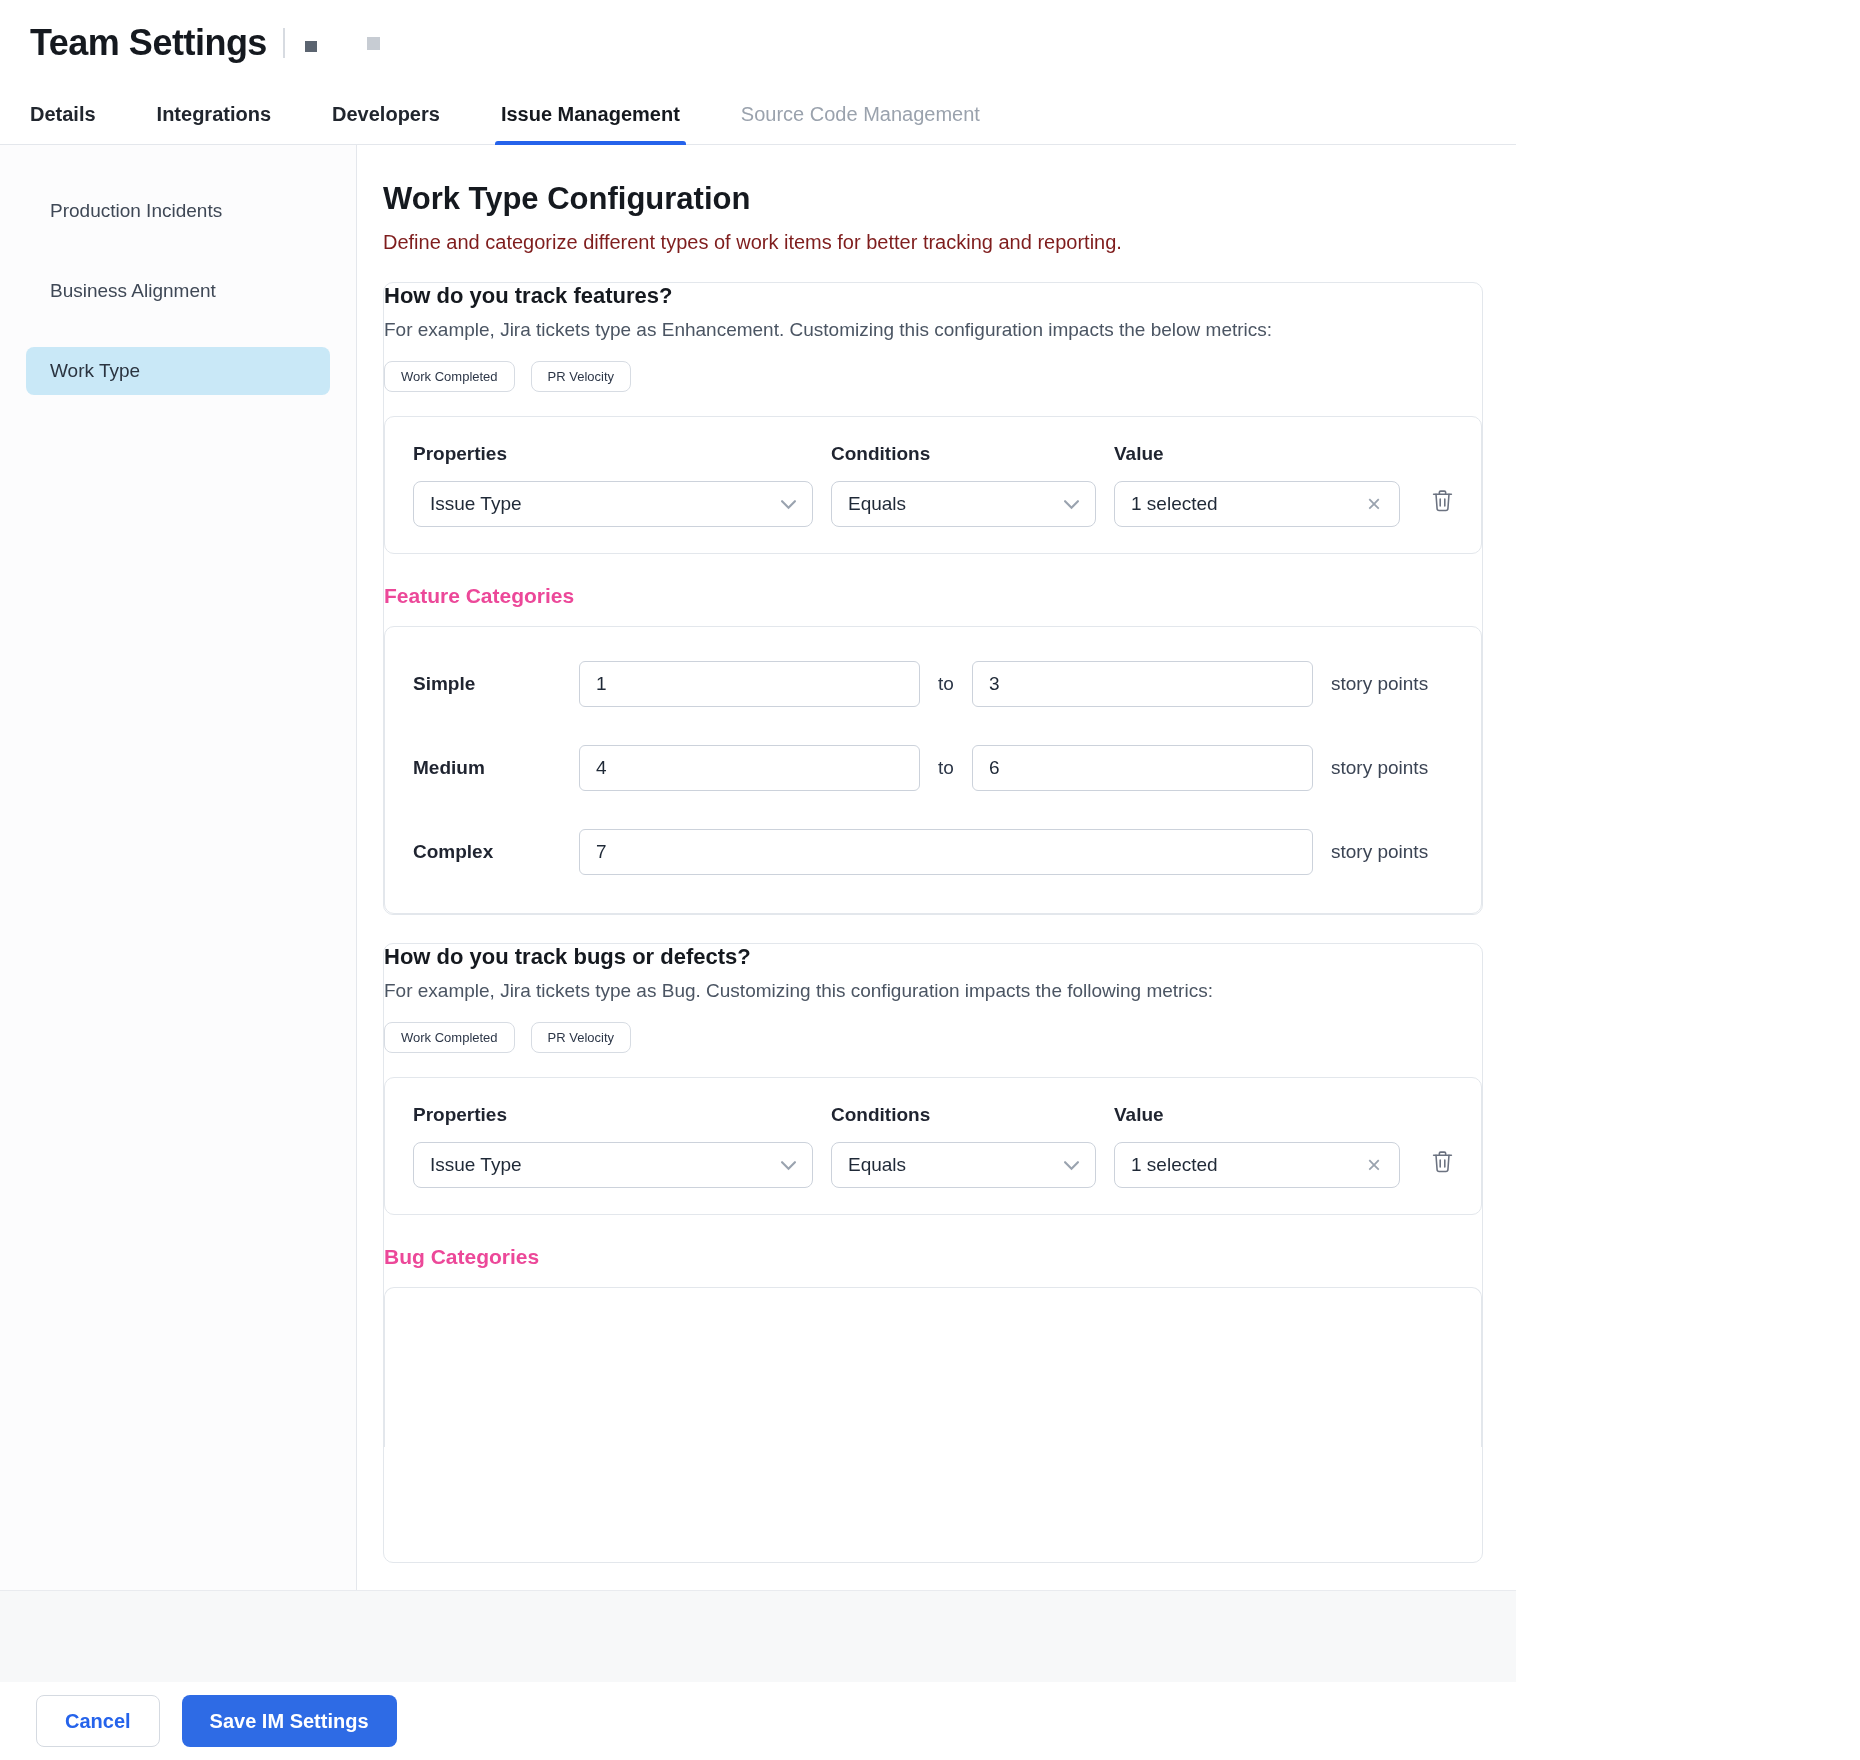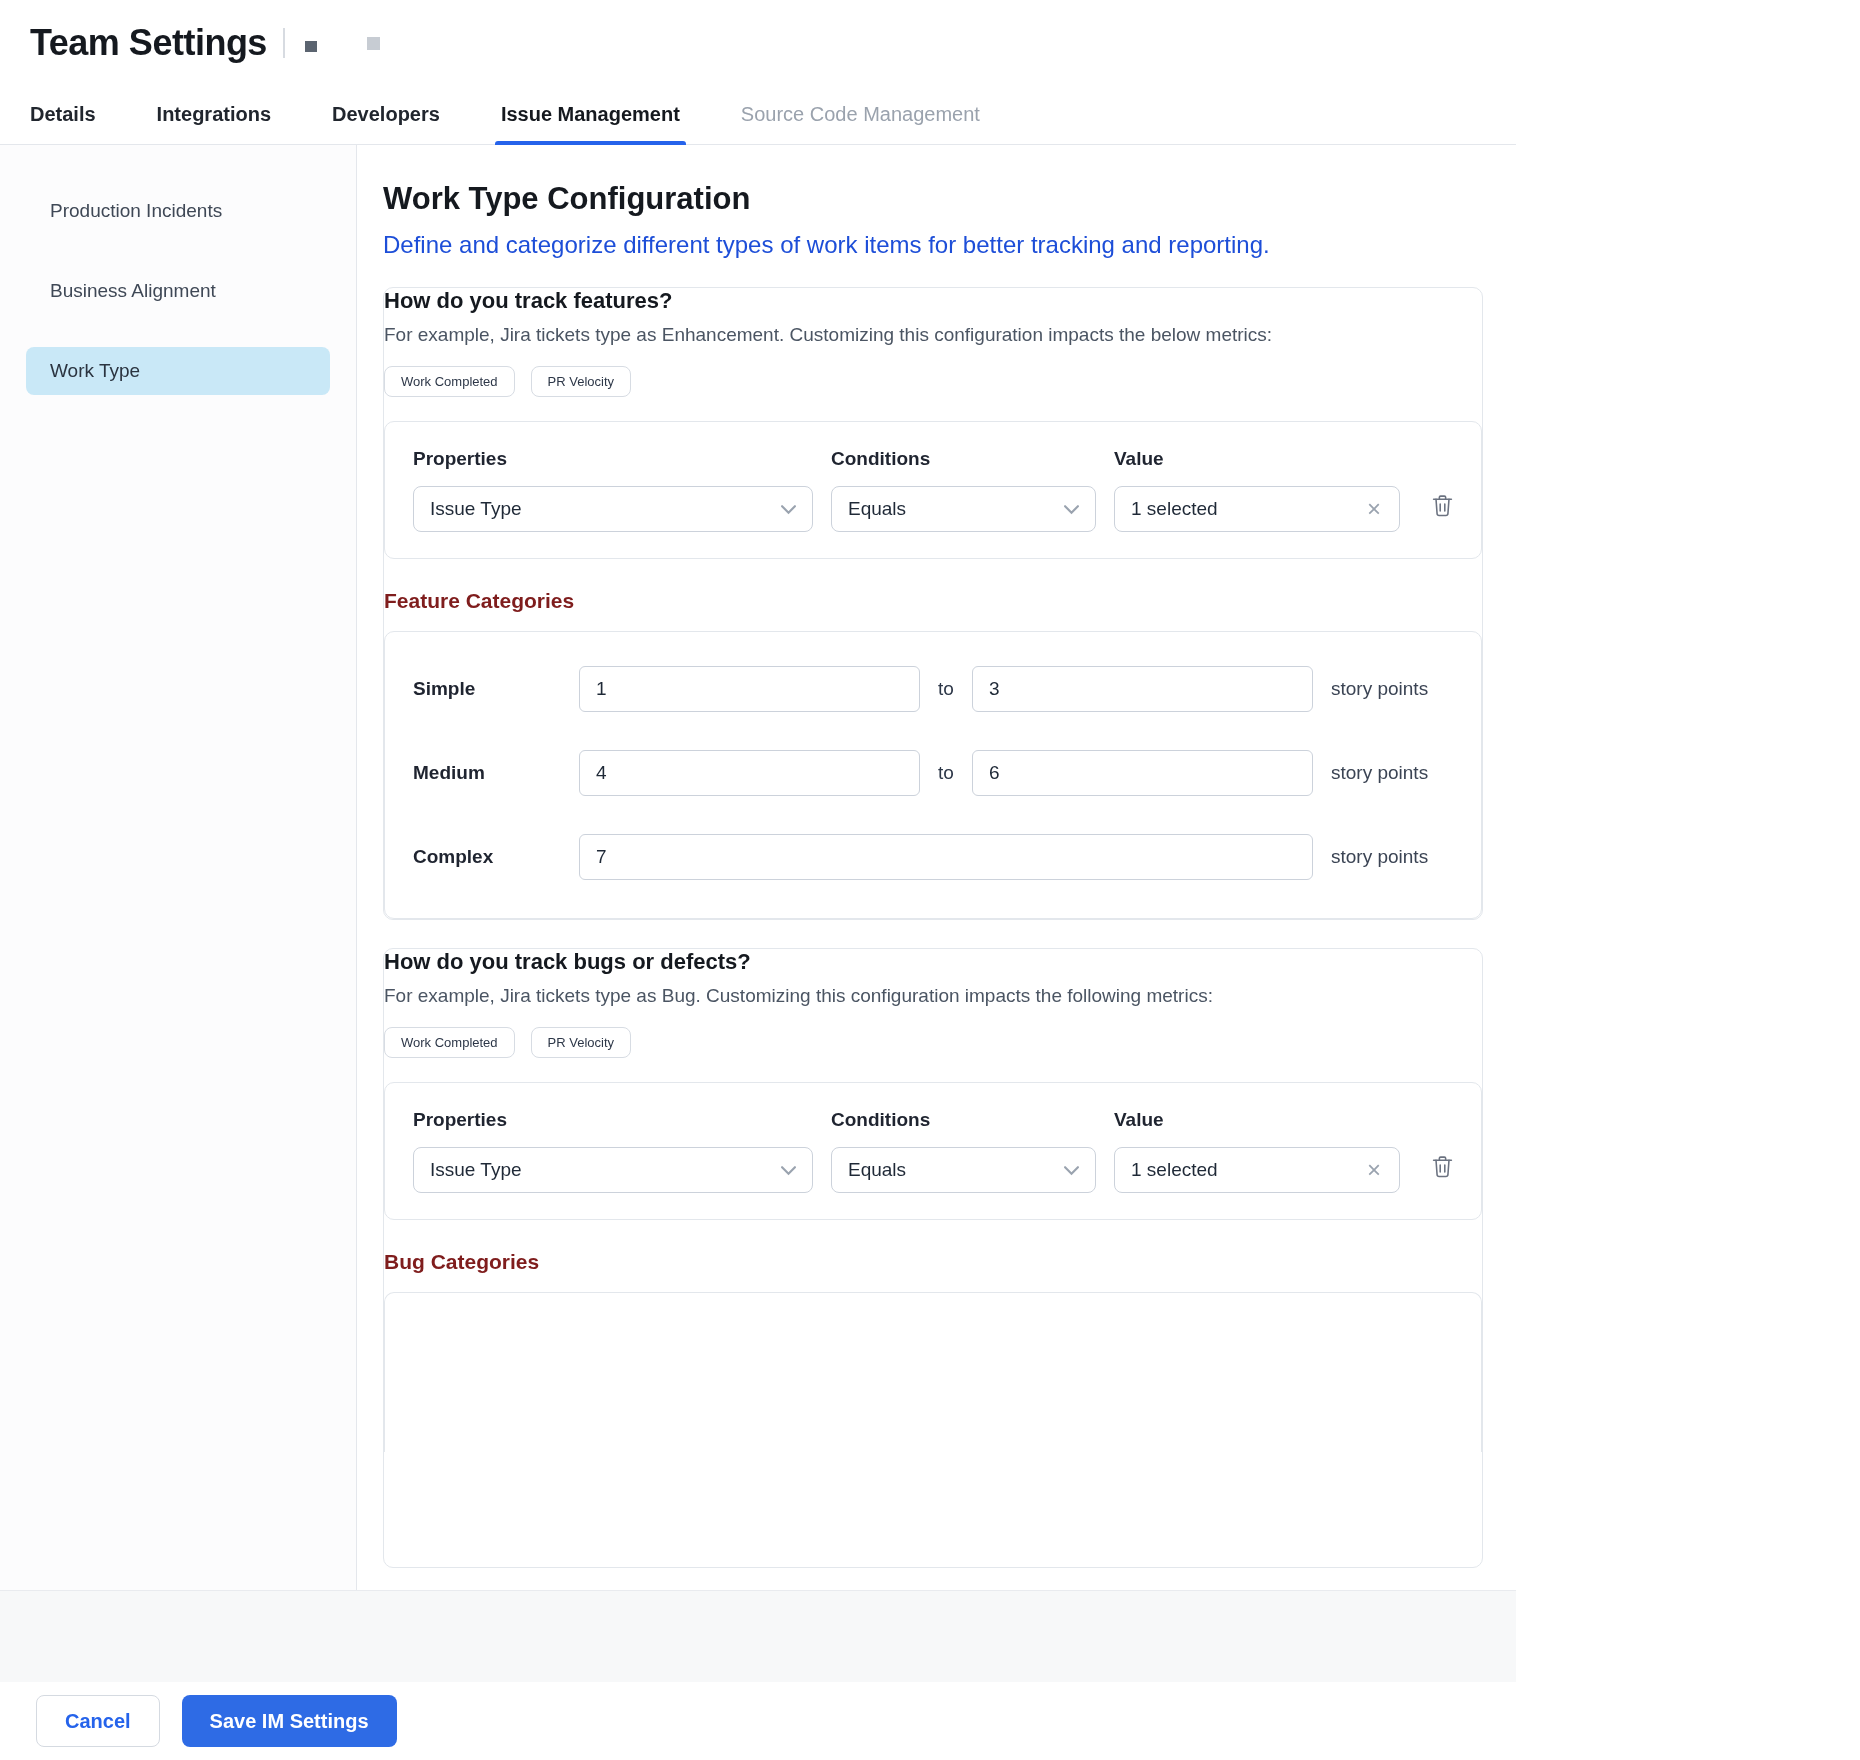--- a/index.html
+++ b/index.html
@@ -60,21 +60,21 @@
     padding: 13px 24px;
     font-size: 19px; color: #3f4856;
     border-radius: 8px;
     cursor: pointer;
   }
   .side-item.active { background: #c9e8f7; color: #2b3440; }
 
   
   .main { flex: 1 1 auto; overflow: hidden; padding: 36px 33px 0 26px; }
   .page-title { font-size: 31px; font-weight: 700; color: #15191f; margin-bottom: 14px; }
-  .page-subtitle { font-size: 24px; color: #1d4ed8; margin-bottom: 28px; }
+  .page-subtitle { font-size: 20px; color: #7f1d1d; margin-bottom: 28px; }
 
   .card {
     border: 1px solid #e3e7ec; border-radius: 10px;
     margin-bottom: 28px; background: #fff;
   }
   .card2 { min-height: 620px; }
   .card-title { font-size: 22px; font-weight: 700; color: #15191f; margin-bottom: 10px; }
   .card-desc { font-size: 19px; color: #4b5563; margin-bottom: 20px; }
 
   .badges { display: flex; gap: 16px; margin-bottom: 24px; }
@@ -94,21 +94,21 @@
   .col-value { flex: 1 1 auto; }
   .control {
     height: 46px; border: 1px solid #ccd2db; border-radius: 8px;
     display: flex; align-items: center; padding: 0 16px;
     font-size: 19px; color: #1f2937; background: #fff; cursor: pointer; gap: 44px;
   }
   .control .grow { flex: 1; }
   .clear-x { color: #9aa3af; font-size: 24px; line-height: 1; cursor: pointer; padding: 0 2px; }
   .trash-wrap { flex: 0 0 auto; align-self: flex-end; margin-bottom: 11px; margin-left: 14px; cursor: pointer; }
 
-  .cats-title { font-size: 21px; font-weight: 700; color: #7f1d1d; margin: 30px 0 18px 0; }
+  .cats-title { font-size: 21px; font-weight: 700; color: #ec4899; margin: 30px 0 18px 0; }
   .cats-panel { padding: 34px 28px; }
   .cat-row { display: flex; align-items: center; gap: 18px; margin-bottom: 38px; }
   .cat-row:last-child { margin-bottom: 4px; }
   .cat-label { flex: 0 0 148px; font-size: 19px; font-weight: 700; color: #1f2430; }
   .cat-mid { flex: 1 1 auto; display: flex; align-items: center; gap: 18px; }
   .num-input {
     flex: 1 1 auto; width: 100%;
     height: 46px; border: 1px solid #ccd2db; border-radius: 6px;
     padding: 0 16px; font-size: 19px; color: #1f2937;
     font-family: "Liberation Sans", sans-serif; outline: none;

